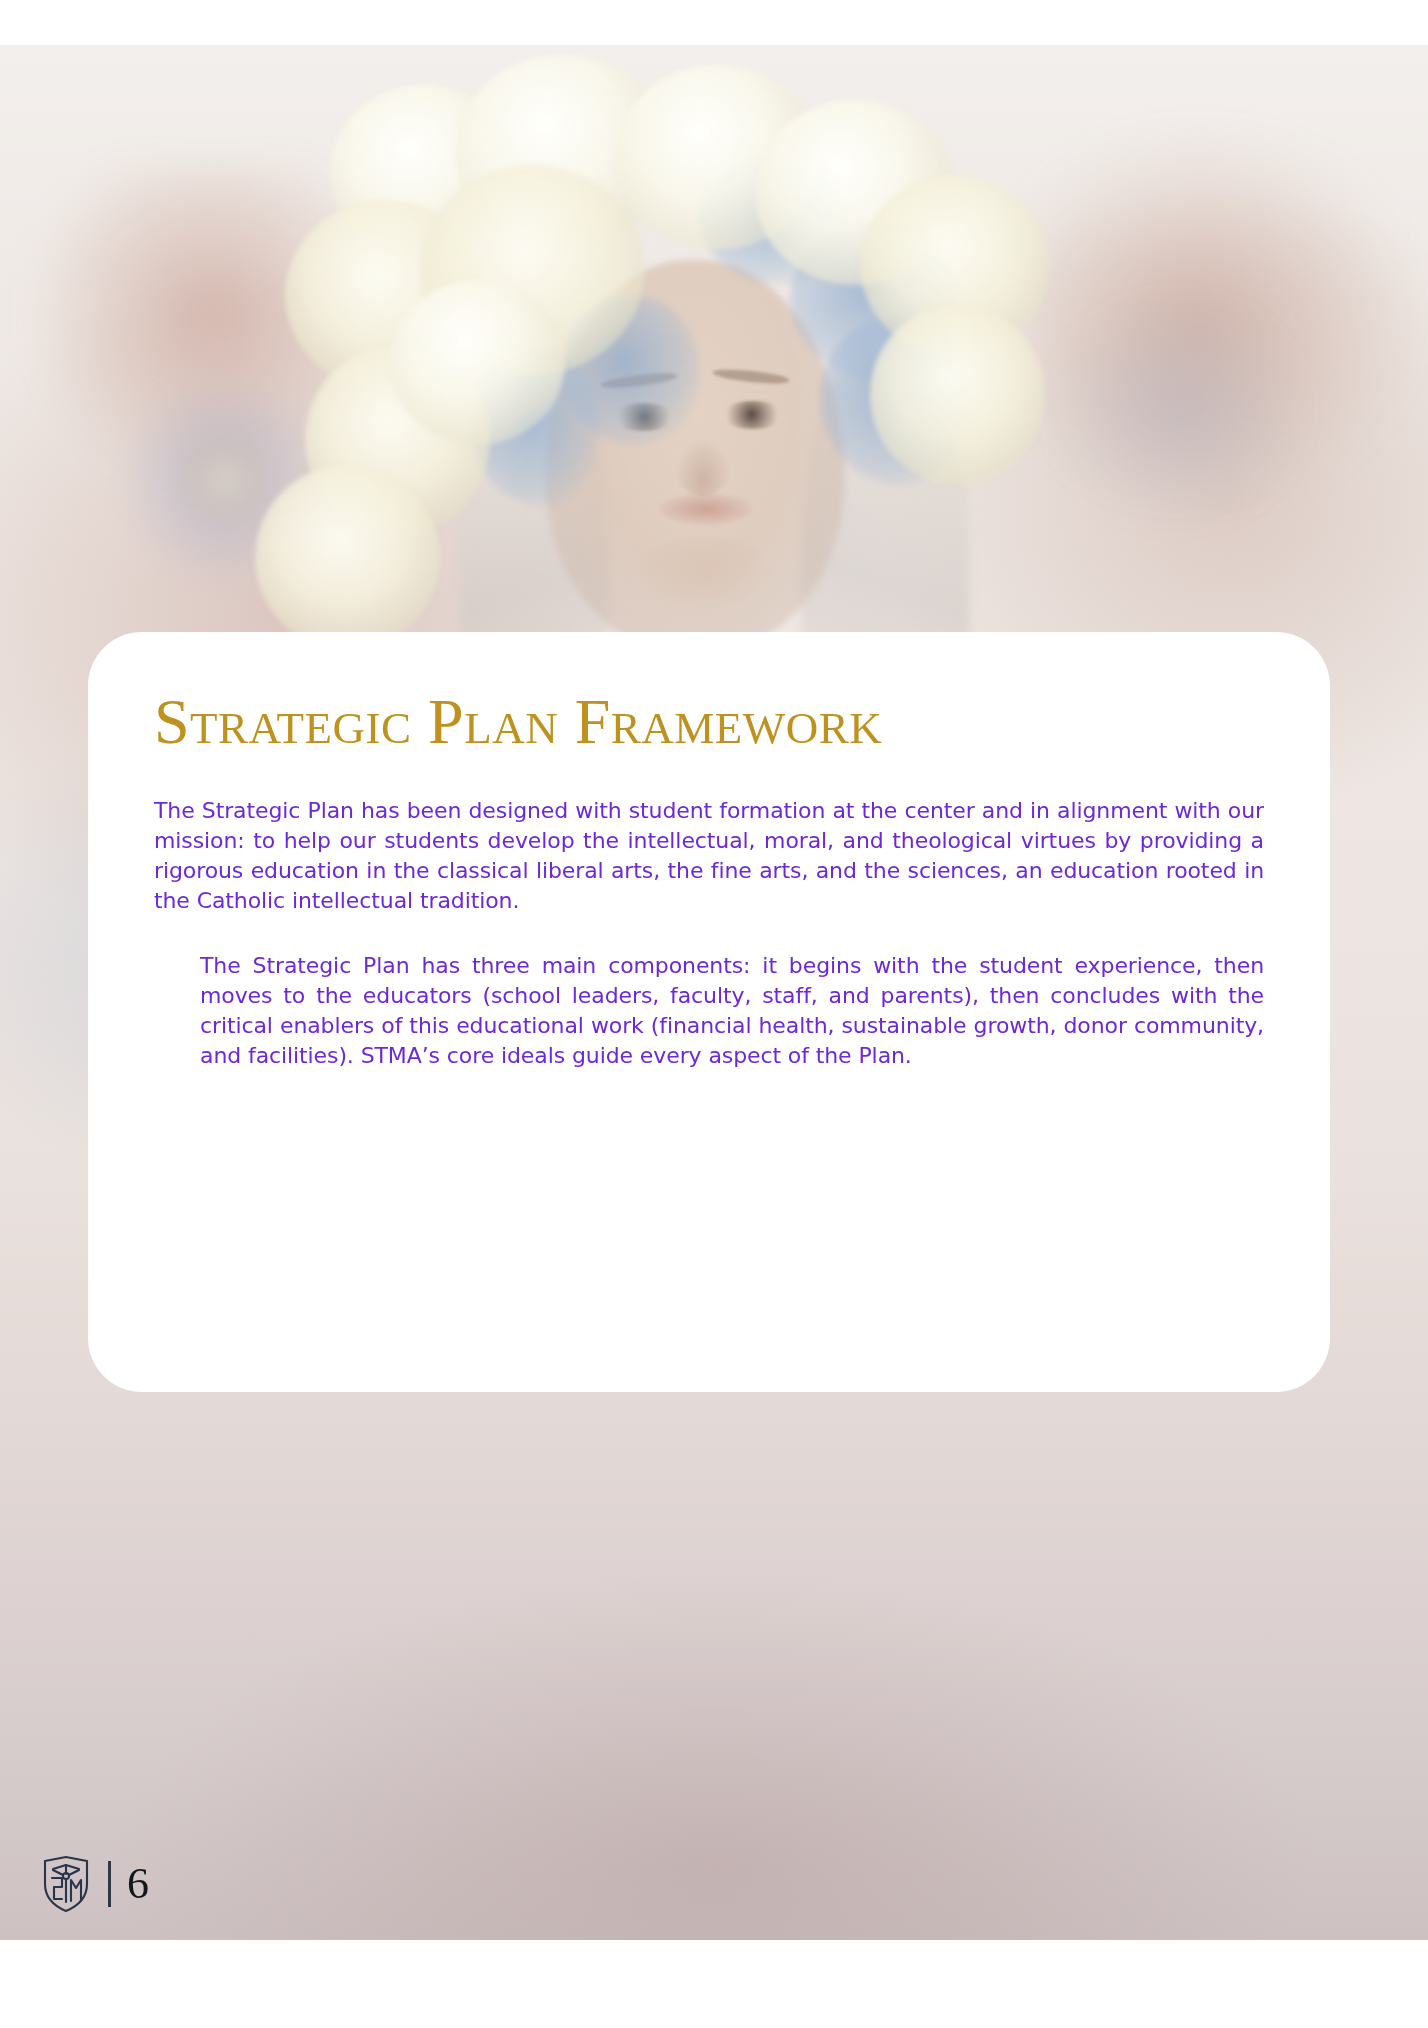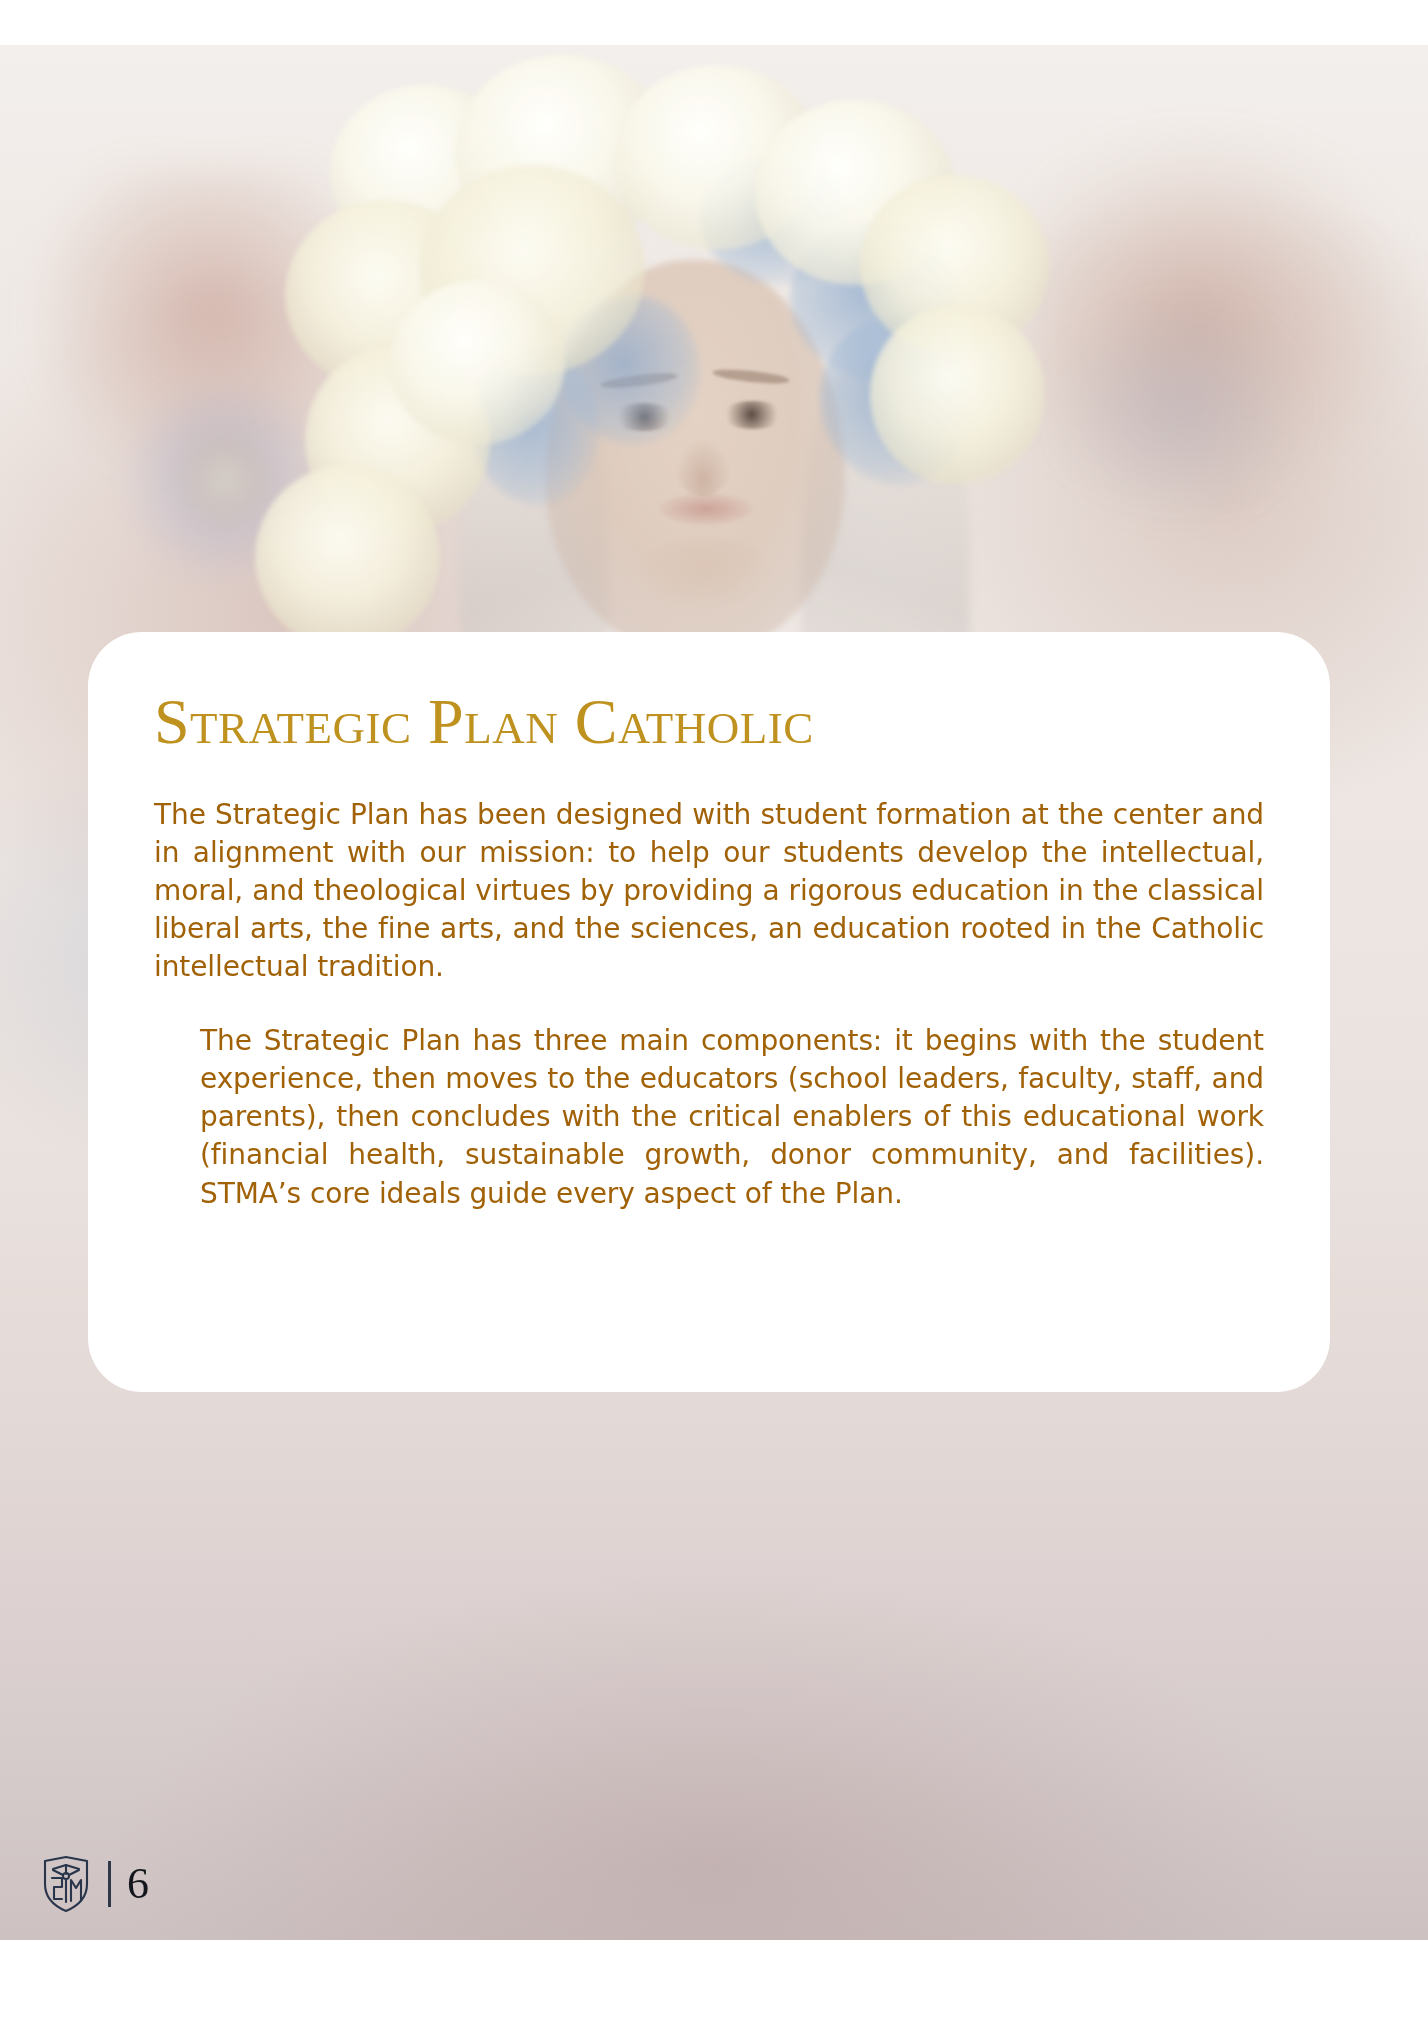--- a/index.html
+++ b/index.html
@@ -198,23 +198,23 @@
   }
 
   .card-body {
     margin: 0;
     padding-top: 40px;
   }
 
   .body-para {
     margin: 0 0 36px 0;
     font-family: "DejaVu Sans", "Liberation Sans", sans-serif;
-    font-size: 28px;
+    font-size: 22px;
     line-height: 1.36;
-    color: #a16207;
+    color: #6d28d9;
     text-align: justify;
     text-justify: inter-word;
     letter-spacing: -0.1px;
   }
   .body-para:last-child { margin-bottom: 0; margin-left: 46px; }
 
   
   .footer {
     position: absolute;
     left: 40px;
@@ -276,21 +276,21 @@
     <div class="rose cream" style="left:285px; top:155px; width:200px; height:190px;"></div>
     <div class="rose cream" style="left:420px; top:120px; width:225px; height:210px;"></div>
     <div class="rose cream" style="left:860px; top:130px; width:190px; height:180px;"></div>
     <div class="rose cream" style="left:305px; top:300px; width:185px; height:190px;"></div>
     <div class="rose cream" style="left:255px; top:420px; width:185px; height:185px;"></div>
     <div class="rose cream" style="left:870px; top:260px; width:175px; height:180px;"></div>
     <div class="rose white" style="left:390px; top:235px; width:175px; height:165px;"></div>
   </div>
 
   <div class="card">
-    <h1 class="card-title">Strategic Plan Catholic</h1>
+    <h1 class="card-title">Strategic Plan Framework</h1>
 
     <div class="card-body">
       <p class="body-para">The Strategic Plan has been designed with student formation at the center and in alignment with our mission: to help our students develop the intellectual, moral, and theological virtues by providing a rigorous education in the classical liberal arts, the fine arts, and the sciences, an education rooted in the Catholic intellectual tradition.</p>
       <p class="body-para">The Strategic Plan has three main components: it begins with the student experience, then moves to the educators (school leaders, faculty, staff, and parents), then concludes with the critical enablers of this educational work (financial health, sustainable growth, donor community, and facilities). STMA’s core ideals guide every aspect of the Plan.</p>
     </div>
   </div>
 
   <div class="footer">
     <span>
       <svg class="crest" viewBox="0 0 52 60" xmlns="http://www.w3.org/2000/svg" fill="none" stroke="#28354a" stroke-width="2.1" stroke-linecap="round" stroke-linejoin="round">

